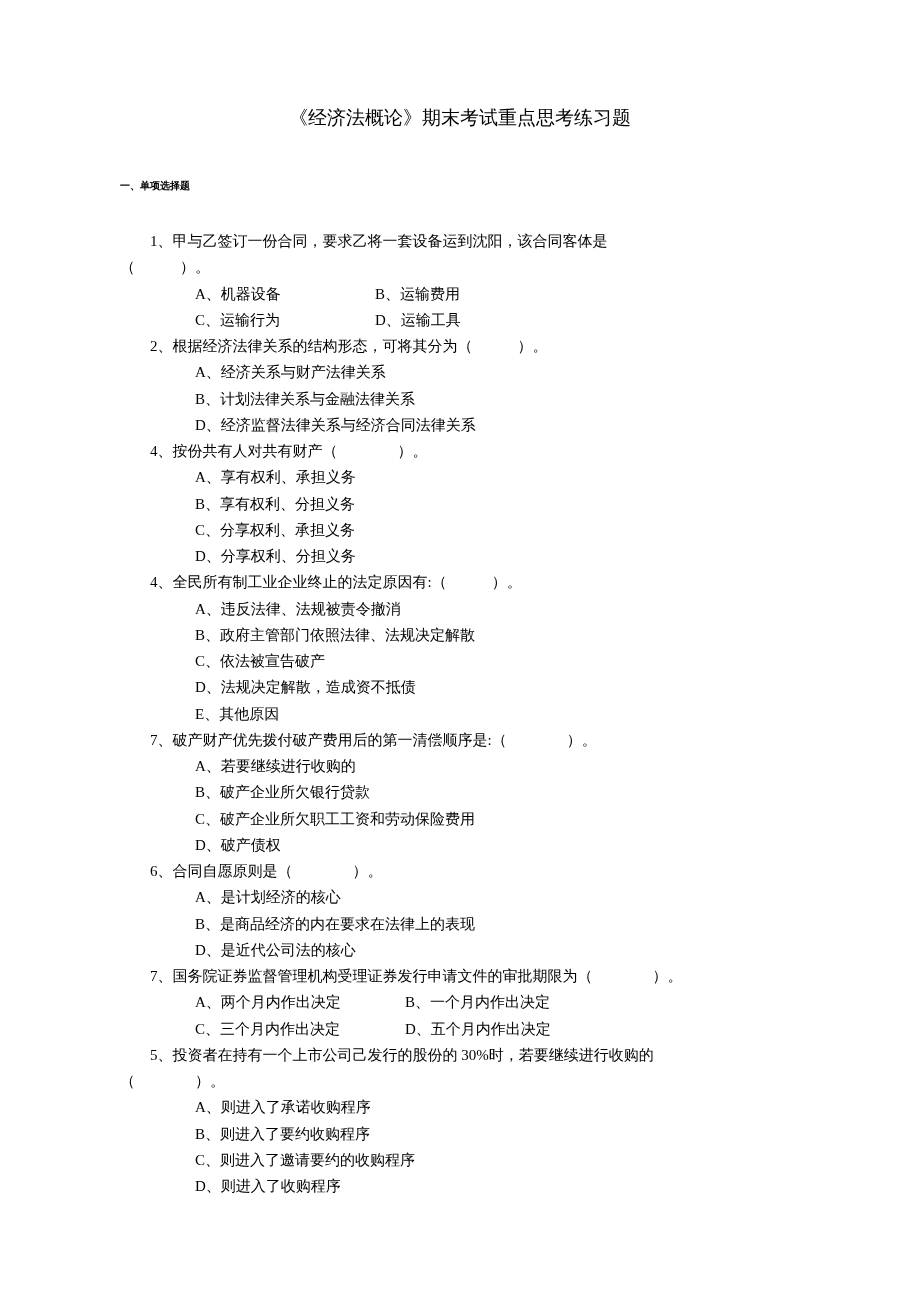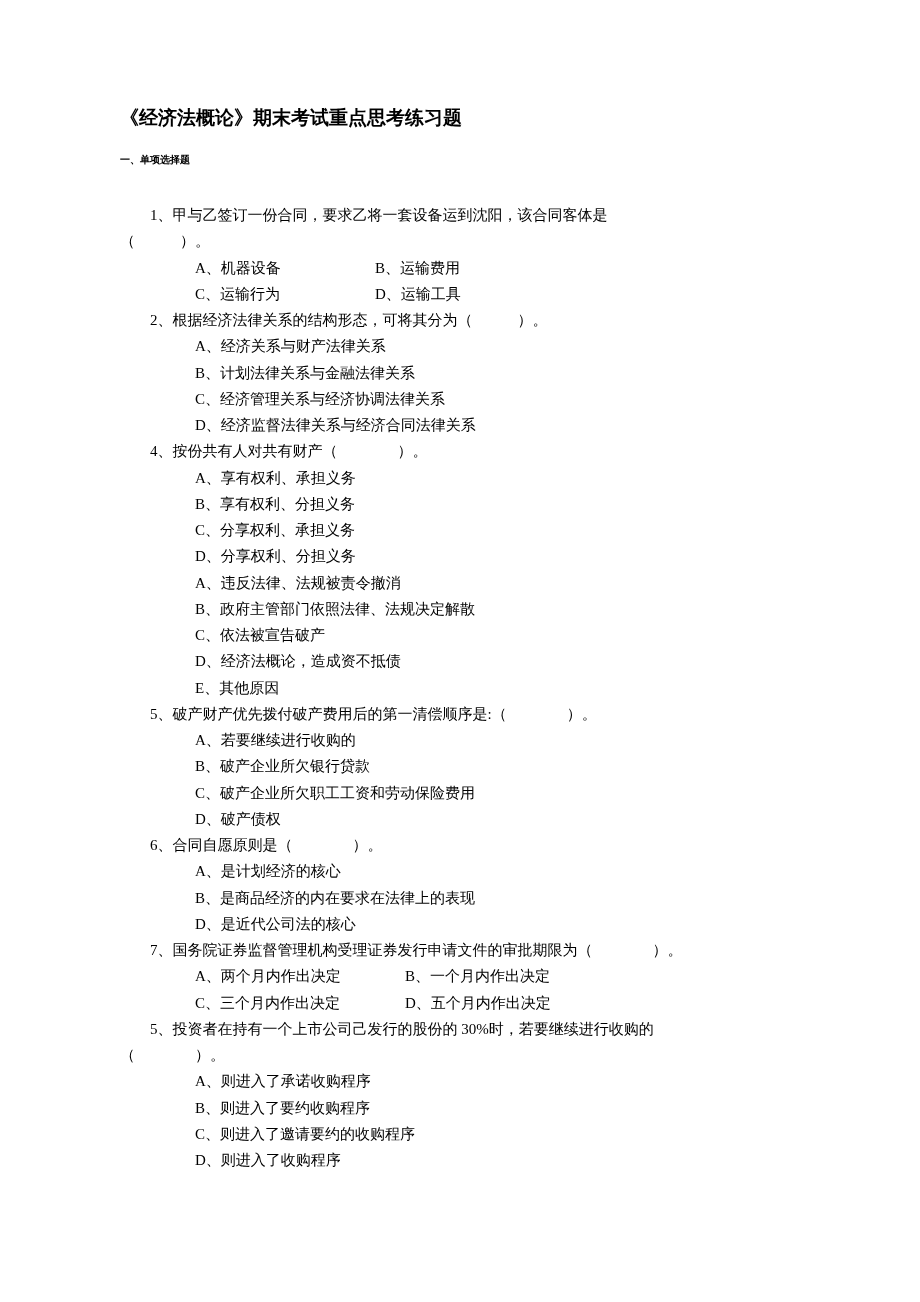--- a/index.html
+++ b/index.html
@@ -7,23 +7,24 @@
       background: #fff;
       margin: 0;
       padding: 0;
       width: 920px;
     }
     .page {
       padding: 105px 120px 80px 120px;
       box-sizing: border-box;
     }
     .title {
+      text-align: center;
       font-size: 19px;
-      margin-bottom: 22px;
-      font-weight: bold;
+      margin-bottom: 48px;
+      font-weight: normal;
     }
     .section-header {
       font-size: 10px;
       font-weight: bold;
       margin-bottom: 35px;
     }
     .question-block {
       font-size: 15px;
       line-height: 1.75;
       margin-bottom: 0;
@@ -60,42 +61,42 @@
     </div>
     <div class="option-pair">
       <span style="display:inline-block;width:12em;">C、运输行为</span><span class="col2">D、运输工具</span>
     </div>
   </div>
 
   <div class="question-block">
     <div class="q-stem">2、根据经济法律关系的结构形态，可将其分为（　　　）。</div>
     <div class="option-line">A、经济关系与财产法律关系</div>
     <div class="option-line">B、计划法律关系与金融法律关系</div>
-    <div class="option-line">C、经济管理关系与经济协调法律关系</div>
     <div class="option-line">D、经济监督法律关系与经济合同法律关系</div>
   </div>
 
   <div class="question-block">
     <div class="q-stem">4、按份共有人对共有财产（　　　　）。</div>
     <div class="option-line">A、享有权利、承担义务</div>
     <div class="option-line">B、享有权利、分担义务</div>
     <div class="option-line">C、分享权利、承担义务</div>
     <div class="option-line">D、分享权利、分担义务</div>
   </div>
 
   <div class="question-block">
+    <div class="q-stem">4、全民所有制工业企业终止的法定原因有:（　　　）。</div>
     <div class="option-line">A、违反法律、法规被责令撤消</div>
     <div class="option-line">B、政府主管部门依照法律、法规决定解散</div>
     <div class="option-line">C、依法被宣告破产</div>
-    <div class="option-line">D、经济法概论，造成资不抵债</div>
+    <div class="option-line">D、法规决定解散，造成资不抵债</div>
     <div class="option-line">E、其他原因</div>
   </div>
 
   <div class="question-block">
-    <div class="q-stem">5、破产财产优先拨付破产费用后的第一清偿顺序是:（　　　　）。</div>
+    <div class="q-stem">7、破产财产优先拨付破产费用后的第一清偿顺序是:（　　　　）。</div>
     <div class="option-line">A、若要继续进行收购的</div>
     <div class="option-line">B、破产企业所欠银行贷款</div>
     <div class="option-line">C、破产企业所欠职工工资和劳动保险费用</div>
     <div class="option-line">D、破产债权</div>
   </div>
 
   <div class="question-block">
     <div class="q-stem">6、合同自愿原则是（　　　　）。</div>
     <div class="option-line">A、是计划经济的核心</div>
     <div class="option-line">B、是商品经济的内在要求在法律上的表现</div>

